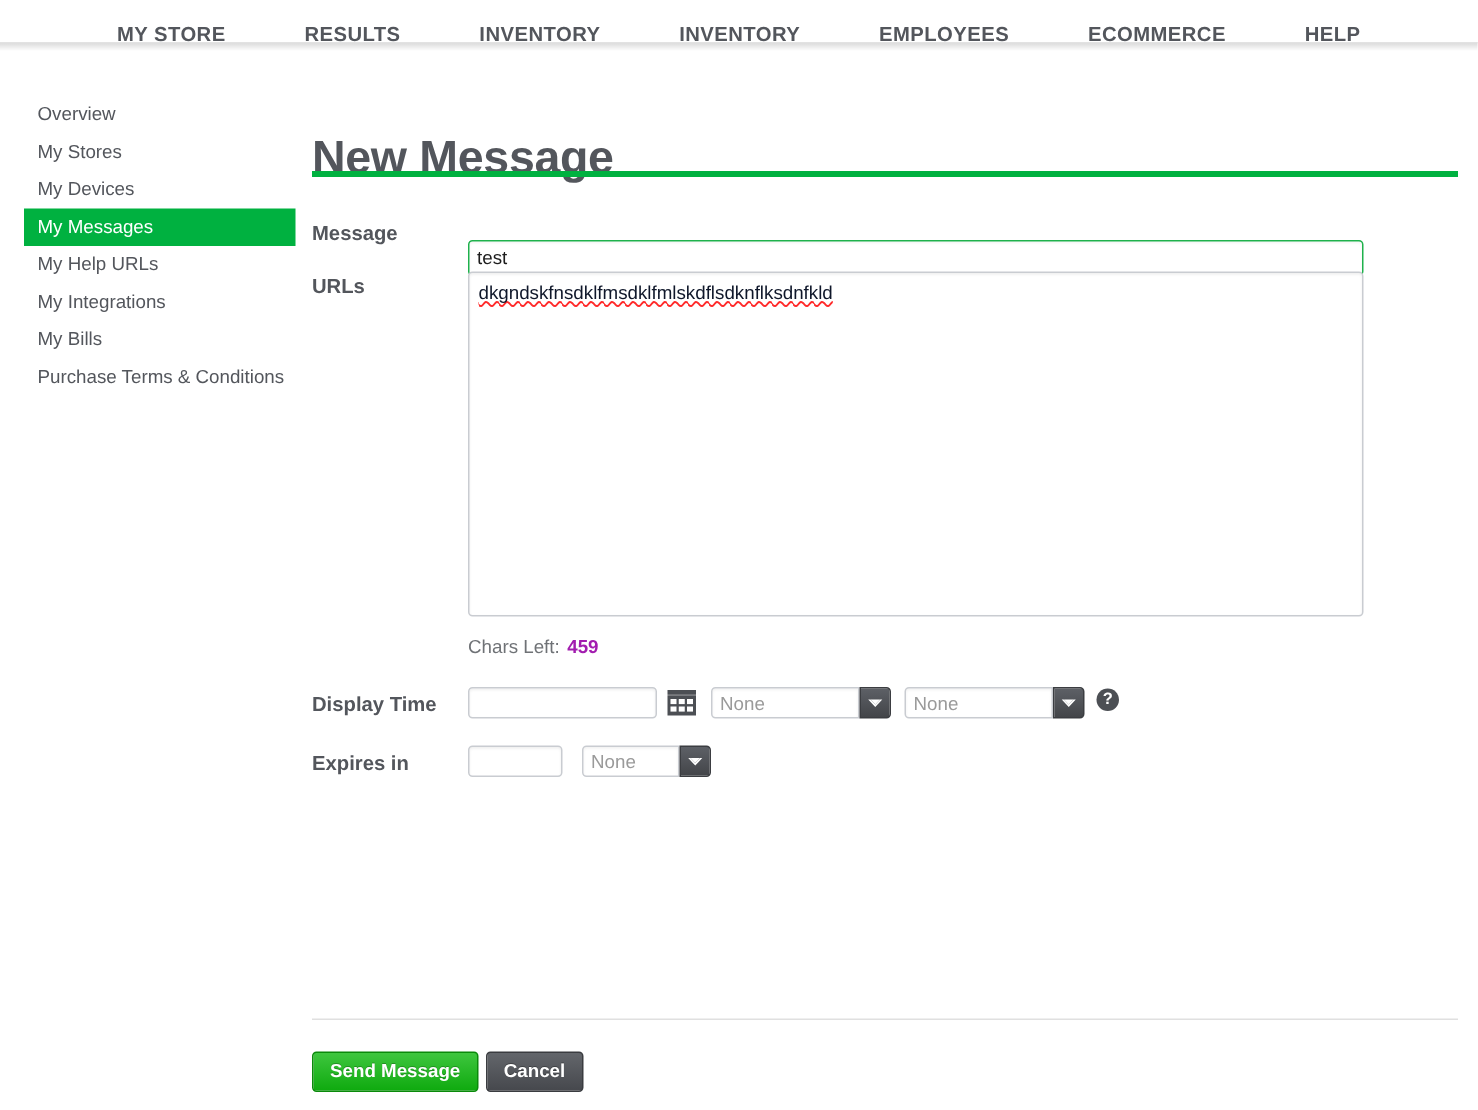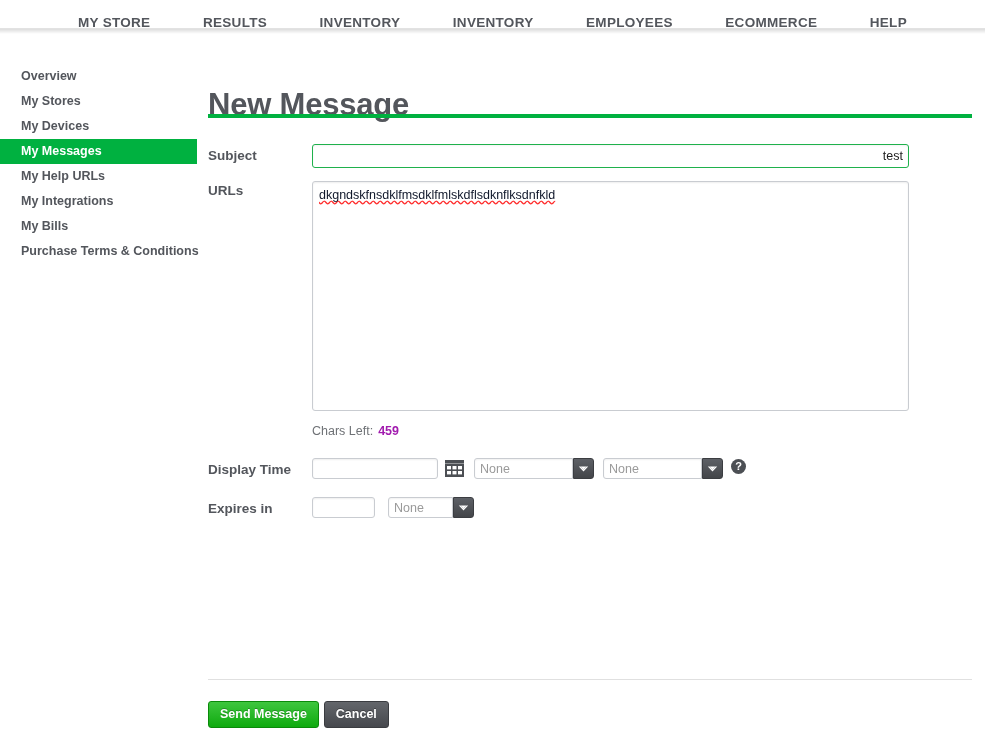--- a/index.html
+++ b/index.html
@@ -51,26 +51,27 @@
 
   
   #sidebar {
     position: absolute;
     top: 64px; left: 0;
     width: 197px;
   }
   .side-item {
     height: 25px;
     line-height: 25px;
-    padding-left: 21px;
-    font-size: 12.5px;
-    font-weight: bold;
+    padding-left: 9px;
+    font-size: 12.5px;
+    font-weight: normal;
     color: #53565c;
     cursor: pointer;
     white-space: nowrap;
+    margin-left: 16px;
   }
   .side-item.active {
     background: #00b140;
     color: #ffffff;
   }
   .side-gap { height: 0px; }
 
   
   #main {
     position: absolute;
@@ -110,25 +111,24 @@
     background: #ffffff;
     font-family: "Liberation Sans", sans-serif;
     font-size: 12.5px;
     color: #1d1d1d;
     padding: 2px 5px;
     outline: none;
     box-shadow: inset 0 1px 2px rgba(0,0,0,0.07);
   }
   .txt::placeholder { color: #9a9a9a; }
   #subject-input {
-    left: 104px; top: 144px;
+    left: 104px; top: 160px;
     width: 597px; height: 24px;
     border: 1px solid #1fb14c;
     box-shadow: inset 0 1px 2px rgba(0,0,0,0.05);
-    text-align: right;
   }
   #body-input {
     left: 104px; top: 181px;
     width: 597px; height: 230px;
     resize: none;
     line-height: 16px;
     padding: 5px 6px;
     text-decoration: underline;
     text-decoration-color: #ff2b2b;
     text-decoration-style: wavy;
@@ -286,21 +286,21 @@
   <div class="side-item">My Bills</div>
   <div class="side-gap"></div>
   <div class="side-item">Purchase Terms &amp; Conditions</div>
 </nav>
 
 <main id="main">
 
   <h1 id="page-title">New Message</h1>
   <div id="title-rule"></div>
 
-  <label class="form-label" style="left:0; top:148px;">Subject</label>
+  <label class="form-label" style="left:0; top:148px;">Message</label>
   <input class="txt" id="subject-input" type="text" value="test" style="">
 
   <label class="form-label" style="left:0; top:183px;">URLs</label>
   <div class="txt" id="body-input" contenteditable="true" spellcheck="false" style="">dkgndskfnsdklfmsdklfmlskdflsdknflksdnfkld</div>
 
   <div id="chars-left">
     <span>Chars Left:</span><b>459</b>
   </div>
 
   <label class="form-label" style="left:0; top:462px;">Display Time</label>

